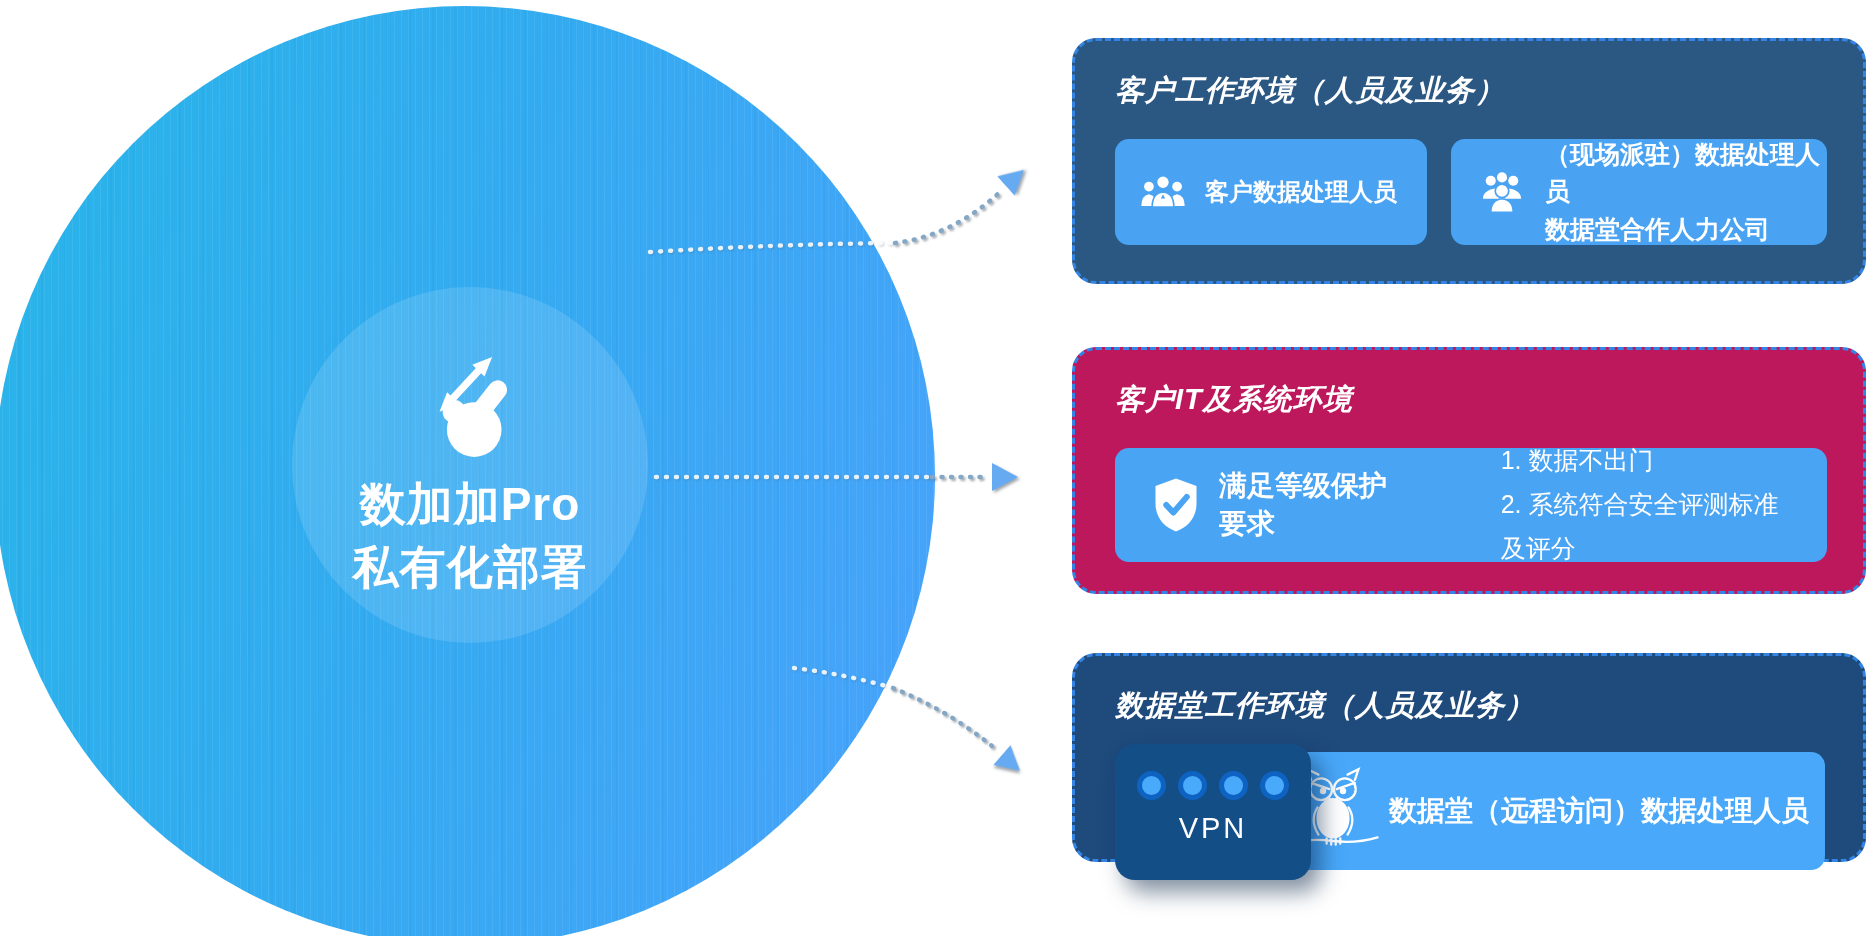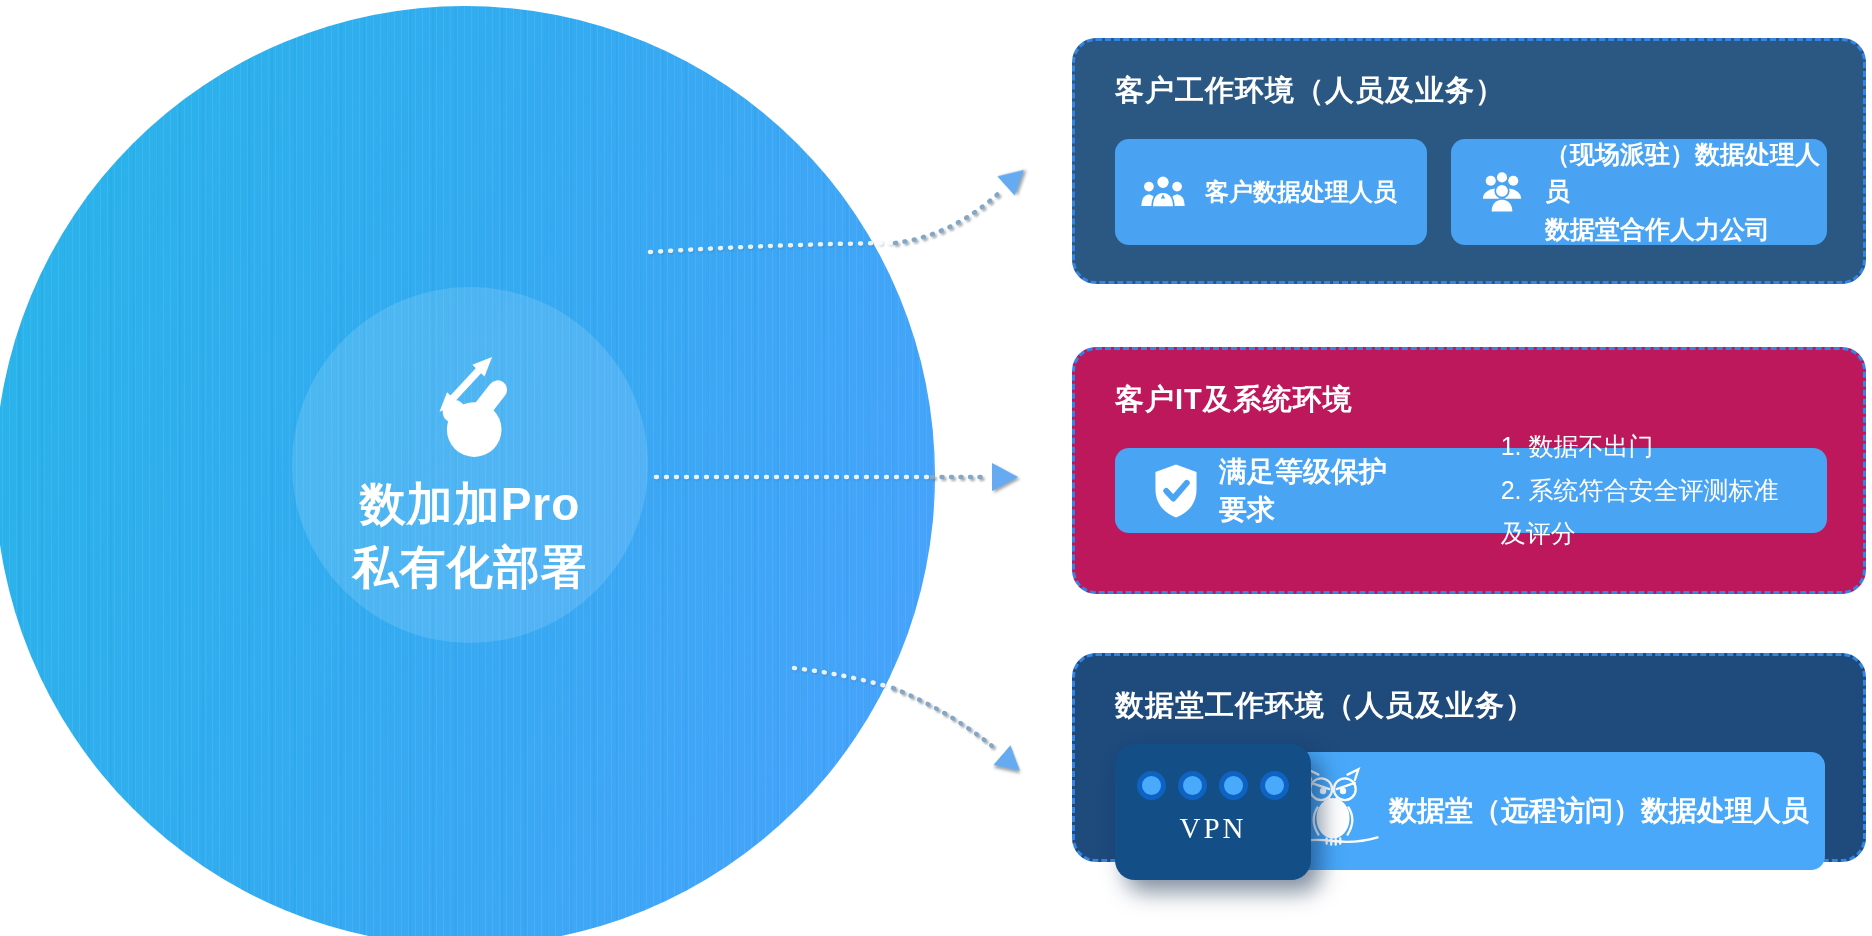--- a/index.html
+++ b/index.html
@@ -28,53 +28,53 @@
   
   .arrows{position:absolute;left:0;top:0;width:1872px;height:936px;pointer-events:none;}
   .dots-white{stroke:rgba(255,255,255,0.88);stroke-width:4.5;fill:none;stroke-linecap:round;stroke-dasharray:1 9;filter:drop-shadow(1.5px 1.5px 1px rgba(70,90,110,0.35));}
   .dots-out{stroke:#84a7c6;stroke-width:4.5;fill:none;stroke-linecap:round;stroke-dasharray:1 8.5;filter:drop-shadow(2px 2px 1.2px rgba(100,110,120,0.55));}
   .ahead{fill:#66abf2;filter:drop-shadow(2.5px 2.5px 1.5px rgba(95,105,115,0.6));}
   
   .panel{
     position:absolute;left:1072px;width:794px;box-sizing:border-box;
     border:3px dashed #3384e4;border-radius:24px;
   }
-  .panel h2{margin:0;padding:30px 0 0 40px;font-size:29px;font-weight:700;letter-spacing:1px;}
+  .panel h2{margin:0;padding:30px 0 0 40px;font-size:29px;font-weight:700;letter-spacing:1px;font-style:italic;}
   .p1{top:38px;height:246px;background:#2a5883;}
   .p2{top:347px;height:247px;background:#be185d;}
   .p3{top:653px;height:209px;background:#1e4a7c;}
   .cards{position:absolute;left:40px;right:36px;top:98px;display:flex;gap:24px;}
   .card{
     background:#49a3f2;border-radius:14px;height:106px;
     display:flex;align-items:center;box-sizing:border-box;
   }
   .card.c1{width:312px;padding-left:22px;}
   .card.c2{flex:1;padding-left:24px;}
   .card-icon{flex:0 0 auto;}
   .card-text{font-size:24px;font-weight:700;margin-left:16px;}
   .card-text.two-line{font-size:25px;line-height:1.5;display:flex;flex-direction:column;}
   
-  .card.wide{width:100%;height:85px;padding:0 34px;background:#4aa4f4;}
+  .card.wide{width:100%;height:114px;padding:0 34px;background:#4aa4f4;}
   .card-label{font-size:28px;font-weight:700;margin-left:16px;}
   .req-list{list-style:none;margin:0 0 0 96px;padding:0;font-size:25px;font-weight:500;line-height:1.75;}
   
   .p3-row{position:absolute;left:40px;right:38px;top:88px;height:136px;}
   .card.light{
     position:absolute;left:152px;right:0;top:8px;height:118px;
     background:#49a8fa;justify-content:center;gap:6px;padding:0;
   }
   .card.light .card-text{font-size:28px;margin-left:0;}
   .vpn-box{
     position:absolute;left:0;top:0;width:196px;height:136px;border-radius:20px;
     background:#134e86;box-shadow:10px 12px 22px rgba(8,35,70,0.5);
     display:flex;flex-direction:column;align-items:center;
   }
   .vpn-dots{display:flex;gap:12px;margin-top:27px;}
   .vpn-dot{width:19px;height:19px;border-radius:50%;background:#49aafc;border:5px solid #0e63c2;box-sizing:content-box;}
-  .vpn-label{font-size:29px;font-weight:500;letter-spacing:3px;margin-top:12px;font-family:Liberation Serif, serif;}
+  .vpn-label{font-size:29px;font-weight:500;letter-spacing:3px;margin-top:12px;}
 </style>
 </head>
 <body>
 
 <div class="canvas">
 
   <div class="hub-circle">
     <div class="hub-inner">
       <svg class="hub-icon" viewBox="0 0 104 116">
         <g fill="#ffffff">

